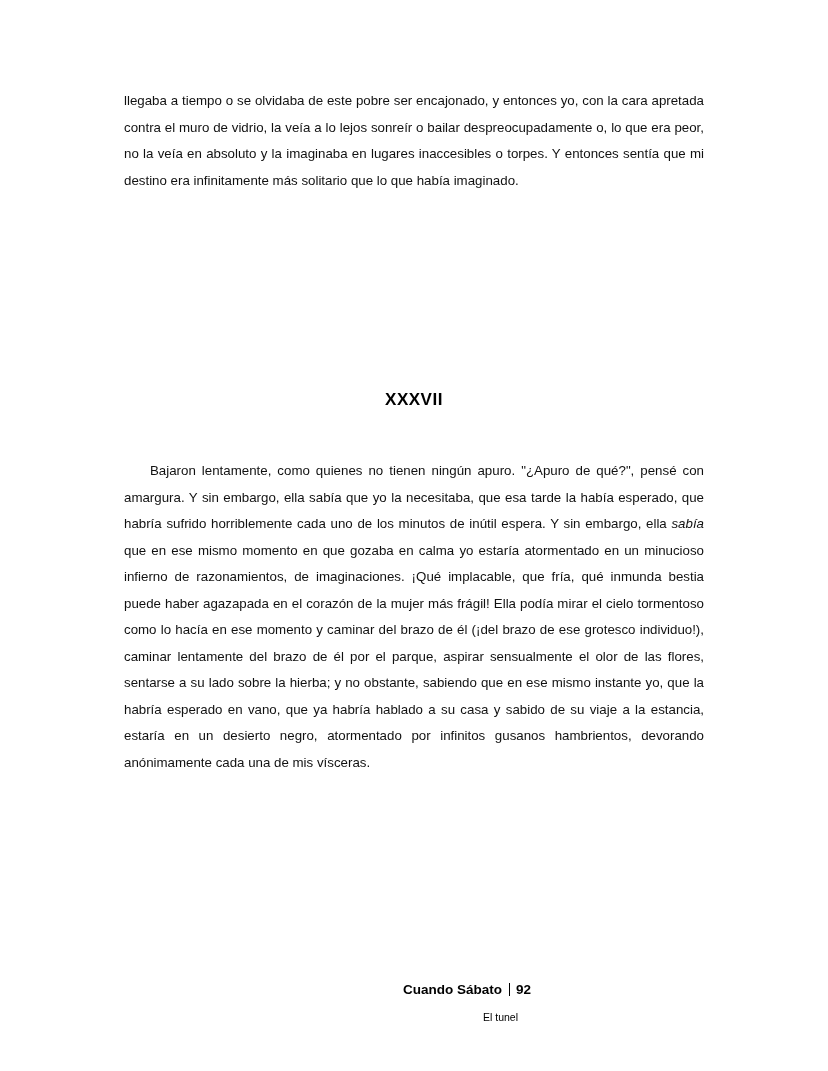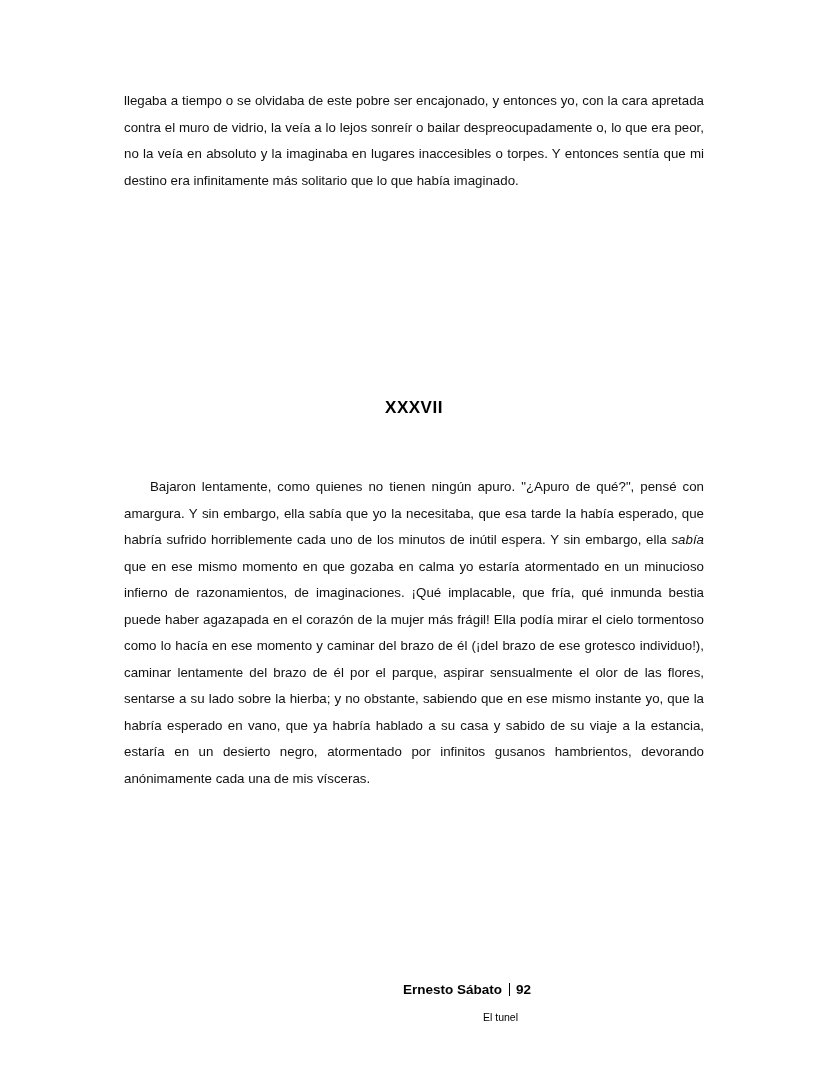--- a/index.html
+++ b/index.html
@@ -34,21 +34,21 @@
     font-size: 13.3px;
     line-height: 26.5px;
     text-align: justify;
     text-justify: inter-word;
     color: #111111;
   }
   p.body-par.indent {
     text-indent: 26px;
   }
   .chapter-heading {
-    margin: 8px;
+    margin: 0;
     font-size: 17px;
     font-weight: bold;
     text-align: center;
     letter-spacing: 0.5px;
     color: #000000;
   }
   .gap-after-first {
     height: 196px;
   }
   .gap-after-heading {
@@ -108,17 +108,17 @@
     <h1 class="chapter-heading">XXXVII</h1>
 
     <div class="gap-after-heading"></div>
 
 
     <p class="body-par indent"><span>Bajaron lentamente, como quienes no tienen ningún apuro. "¿Apuro de qué?", pensé con amargura. Y sin embargo, ella sabía que yo la necesitaba, que esa tarde la había esperado, que habría sufrido horriblemente cada uno de los minutos de inútil espera. Y sin embargo, ella </span><em>sabía</em><span> que en ese mismo momento en que gozaba en calma yo estaría atormentado en un minucioso infierno de razonamientos, de imaginaciones. ¡Qué implacable, que fría, qué inmunda bestia puede haber agazapada en el corazón de la mujer más frágil! Ella podía mirar el cielo tormentoso como lo hacía en ese momento y caminar del brazo de él (¡del brazo de ese grotesco individuo!), caminar lentamente del brazo de él por el parque, aspirar sensualmente el olor de las flores, sentarse a su lado sobre la hierba; y no obstante, sabiendo que en ese mismo instante yo, que la habría esperado en vano, que ya habría hablado a su casa y sabido de su viaje a la estancia, estaría en un desierto negro, atormentado por infinitos gusanos hambrientos, devorando anónimamente cada una de mis vísceras.</span></p>
 
   </div>
 
   <div class="footer">
-    <div class="footer-line1"><span class="footer-author">Ernesto Sábato</span><span class="footer-divider"></span><span class="footer-page">92</span></div>
+    <div class="footer-line1"><span class="footer-author">Cuando Sábato</span><span class="footer-divider"></span><span class="footer-page">92</span></div>
     <div class="footer-line2">El tunel</div>
   </div>
 
 </div>
 
 </body></html>

